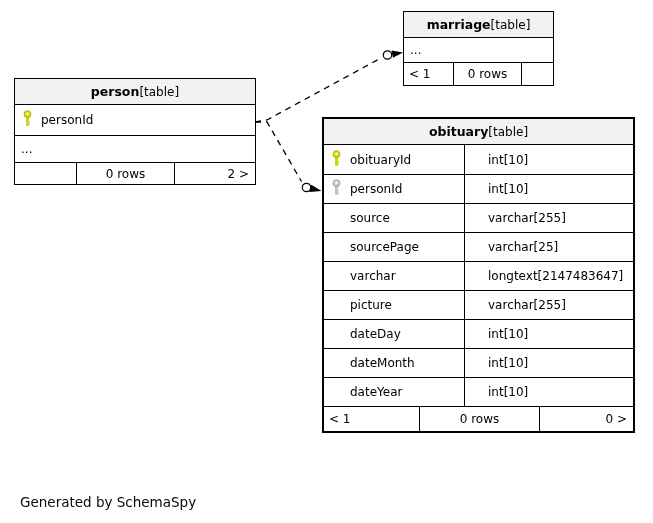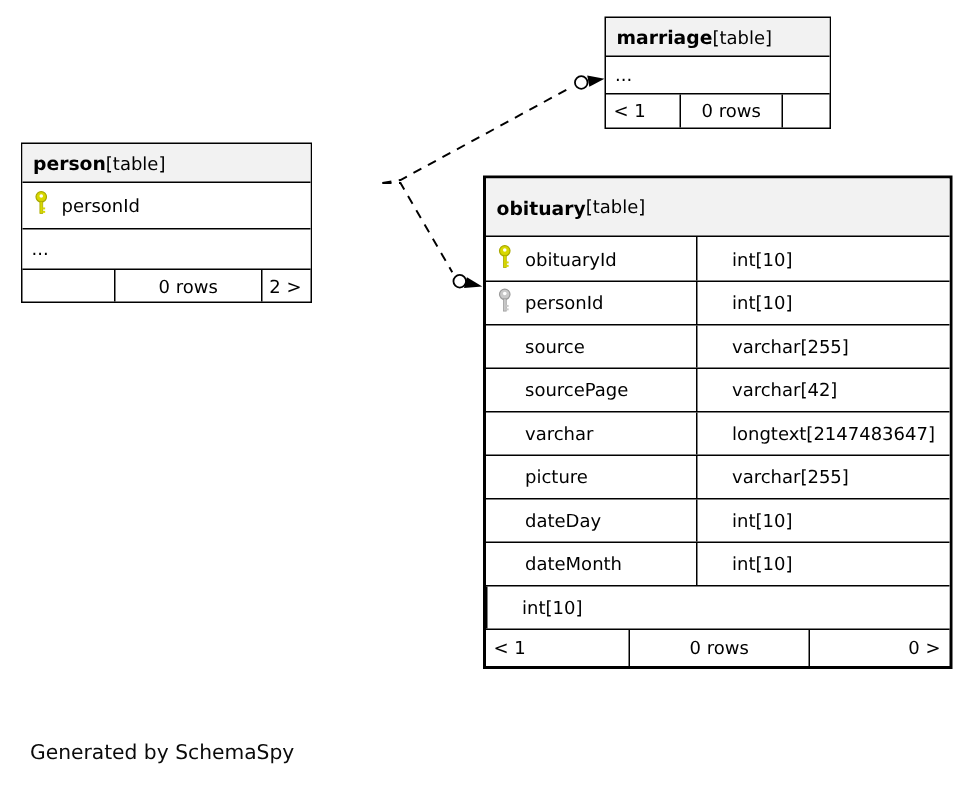--- a/index.html
+++ b/index.html
@@ -8,21 +8,21 @@
     font-family:"DejaVu Sans","Liberation Sans",sans-serif;
     color:#000;overflow:hidden;
   }
   svg.connectors{position:absolute;left:0;top:0;pointer-events:none;}
 
   .table-node{
     position:absolute;background:#fff;border:2px solid #000;
     box-sizing:border-box;font-size:12px;
   }
   .t-header{
-    display:flex;justify-content:flex-start;align-items:center;
+    display:flex;justify-content:center;align-items:center;
     background:#f2f2f2;border-bottom:1px solid #000;
     padding:0 7px;box-sizing:border-box;
   }
   .t-name{font-weight:bold;font-size:12.5px;}
   .t-badge{font-size:12px;}
   .t-row{
     display:flex;align-items:center;box-sizing:border-box;
     border-top:1px solid #000;background:#fff;
   }
   .t-rows .t-row:first-child{border-top:none;}
@@ -43,31 +43,31 @@
 
   
   #table-marriage{left:403px;top:11px;width:151px;border-width:1.5px;}
   #table-marriage .t-header{height:26px;}
   #table-marriage .t-row{height:24px;}
   #table-marriage .t-footer{height:23px;}
   #table-marriage .f-cell.left{width:49px;}
   #table-marriage .f-cell.center{width:68px;}
 
   
-  #table-person{left:14px;top:95px;width:194px;border-width:1.5px;}
+  #table-person{left:14px;top:78px;width:242px;border-width:1.5px;}
   #table-person .t-header{height:26px;}
   #table-person .t-row{height:30px;}
   #table-person .t-row.ellipsis-row{height:27px;}
   #table-person .t-footer{height:22px;}
   #table-person .f-cell.left{width:61px;}
   #table-person .f-cell.center{width:98px;}
 
   
   #table-obituary{left:322px;top:117px;width:313px;border-width:2.5px;}
-  #table-obituary .t-header{height:39px;border-bottom-width:1.5px;}
+  #table-obituary .t-header{height:26px;border-bottom-width:1.5px;}
   #table-obituary .t-row{height:29px;}
   #table-obituary .cell.name{flex:0 0 140px;width:140px;}
   #table-obituary .cell.type{flex:1 1 auto;}
   #table-obituary .t-footer{height:25px;}
   #table-obituary .f-cell.left{width:95px;}
   #table-obituary .f-cell.center{width:120px;}
 
   .credit{
     position:absolute;left:20px;top:494px;font-size:13.5px;color:#0a0a0a;
   }
@@ -177,21 +177,21 @@
         <div class="t-row">
           <div class="cell name">
             <span>source</span>
           </div>
           <div class="cell type">varchar[255]</div>
         </div>
         <div class="t-row">
           <div class="cell name">
             <span>sourcePage</span>
           </div>
-          <div class="cell type">varchar[42]</div>
+          <div class="cell type">varchar[25]</div>
         </div>
         <div class="t-row">
           <div class="cell name">
             <span>varchar</span>
           </div>
           <div class="cell type">longtext[2147483647]</div>
         </div>
         <div class="t-row">
           <div class="cell name">
             <span>picture</span>
@@ -204,20 +204,23 @@
           </div>
           <div class="cell type">int[10]</div>
         </div>
         <div class="t-row">
           <div class="cell name">
             <span>dateMonth</span>
           </div>
           <div class="cell type">int[10]</div>
         </div>
         <div class="t-row">
+          <div class="cell name">
+            <span>dateYear</span>
+          </div>
           <div class="cell type">int[10]</div>
         </div>
       </div>
     <div class="t-footer">
       <span class="f-cell left">&lt; 1</span>
       <span class="f-cell center">0 rows</span>
       <span class="f-cell right">0 &gt;</span>
     </div>
   </div>
 

